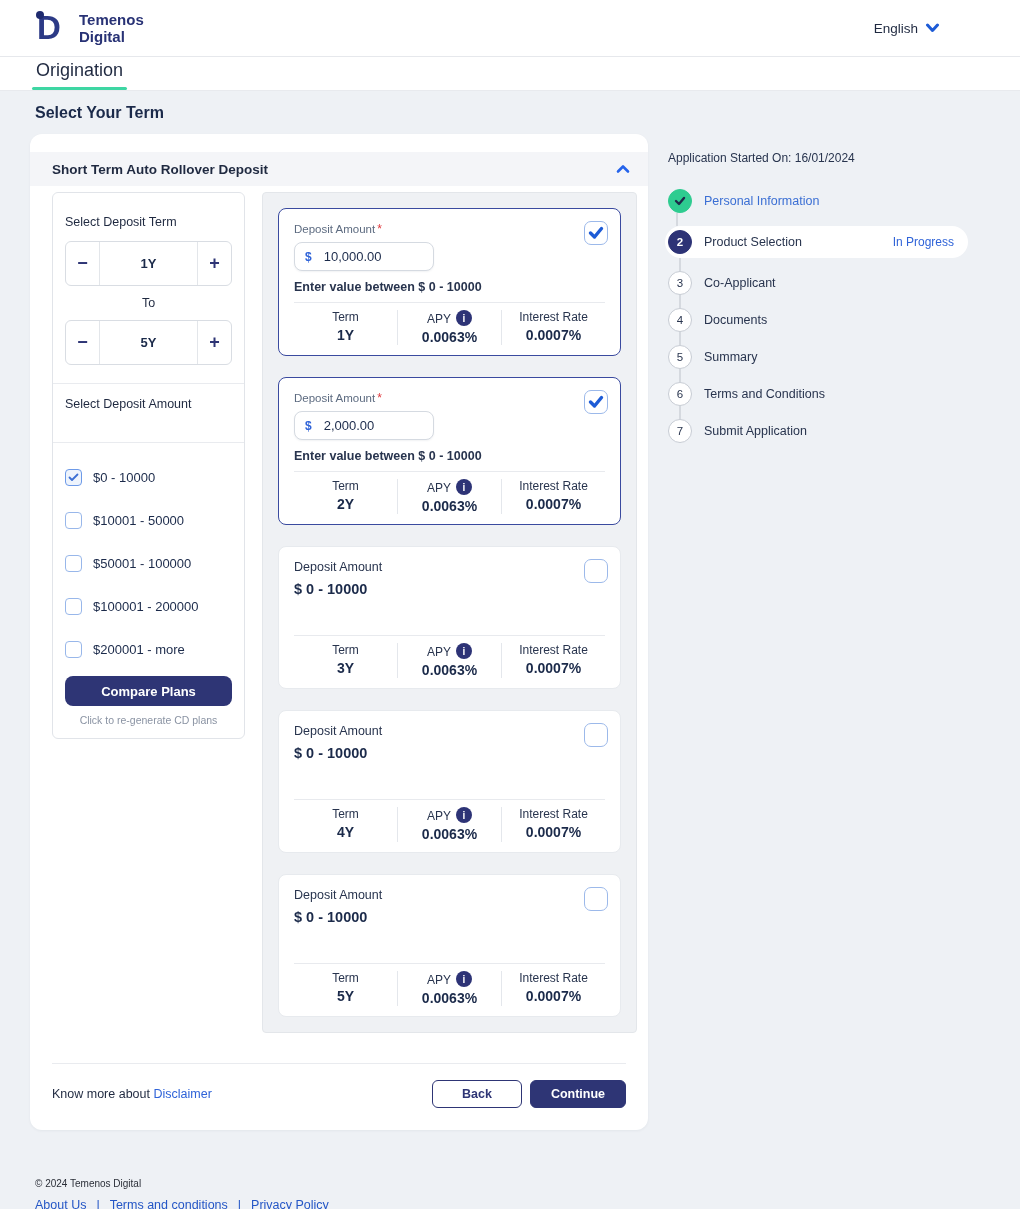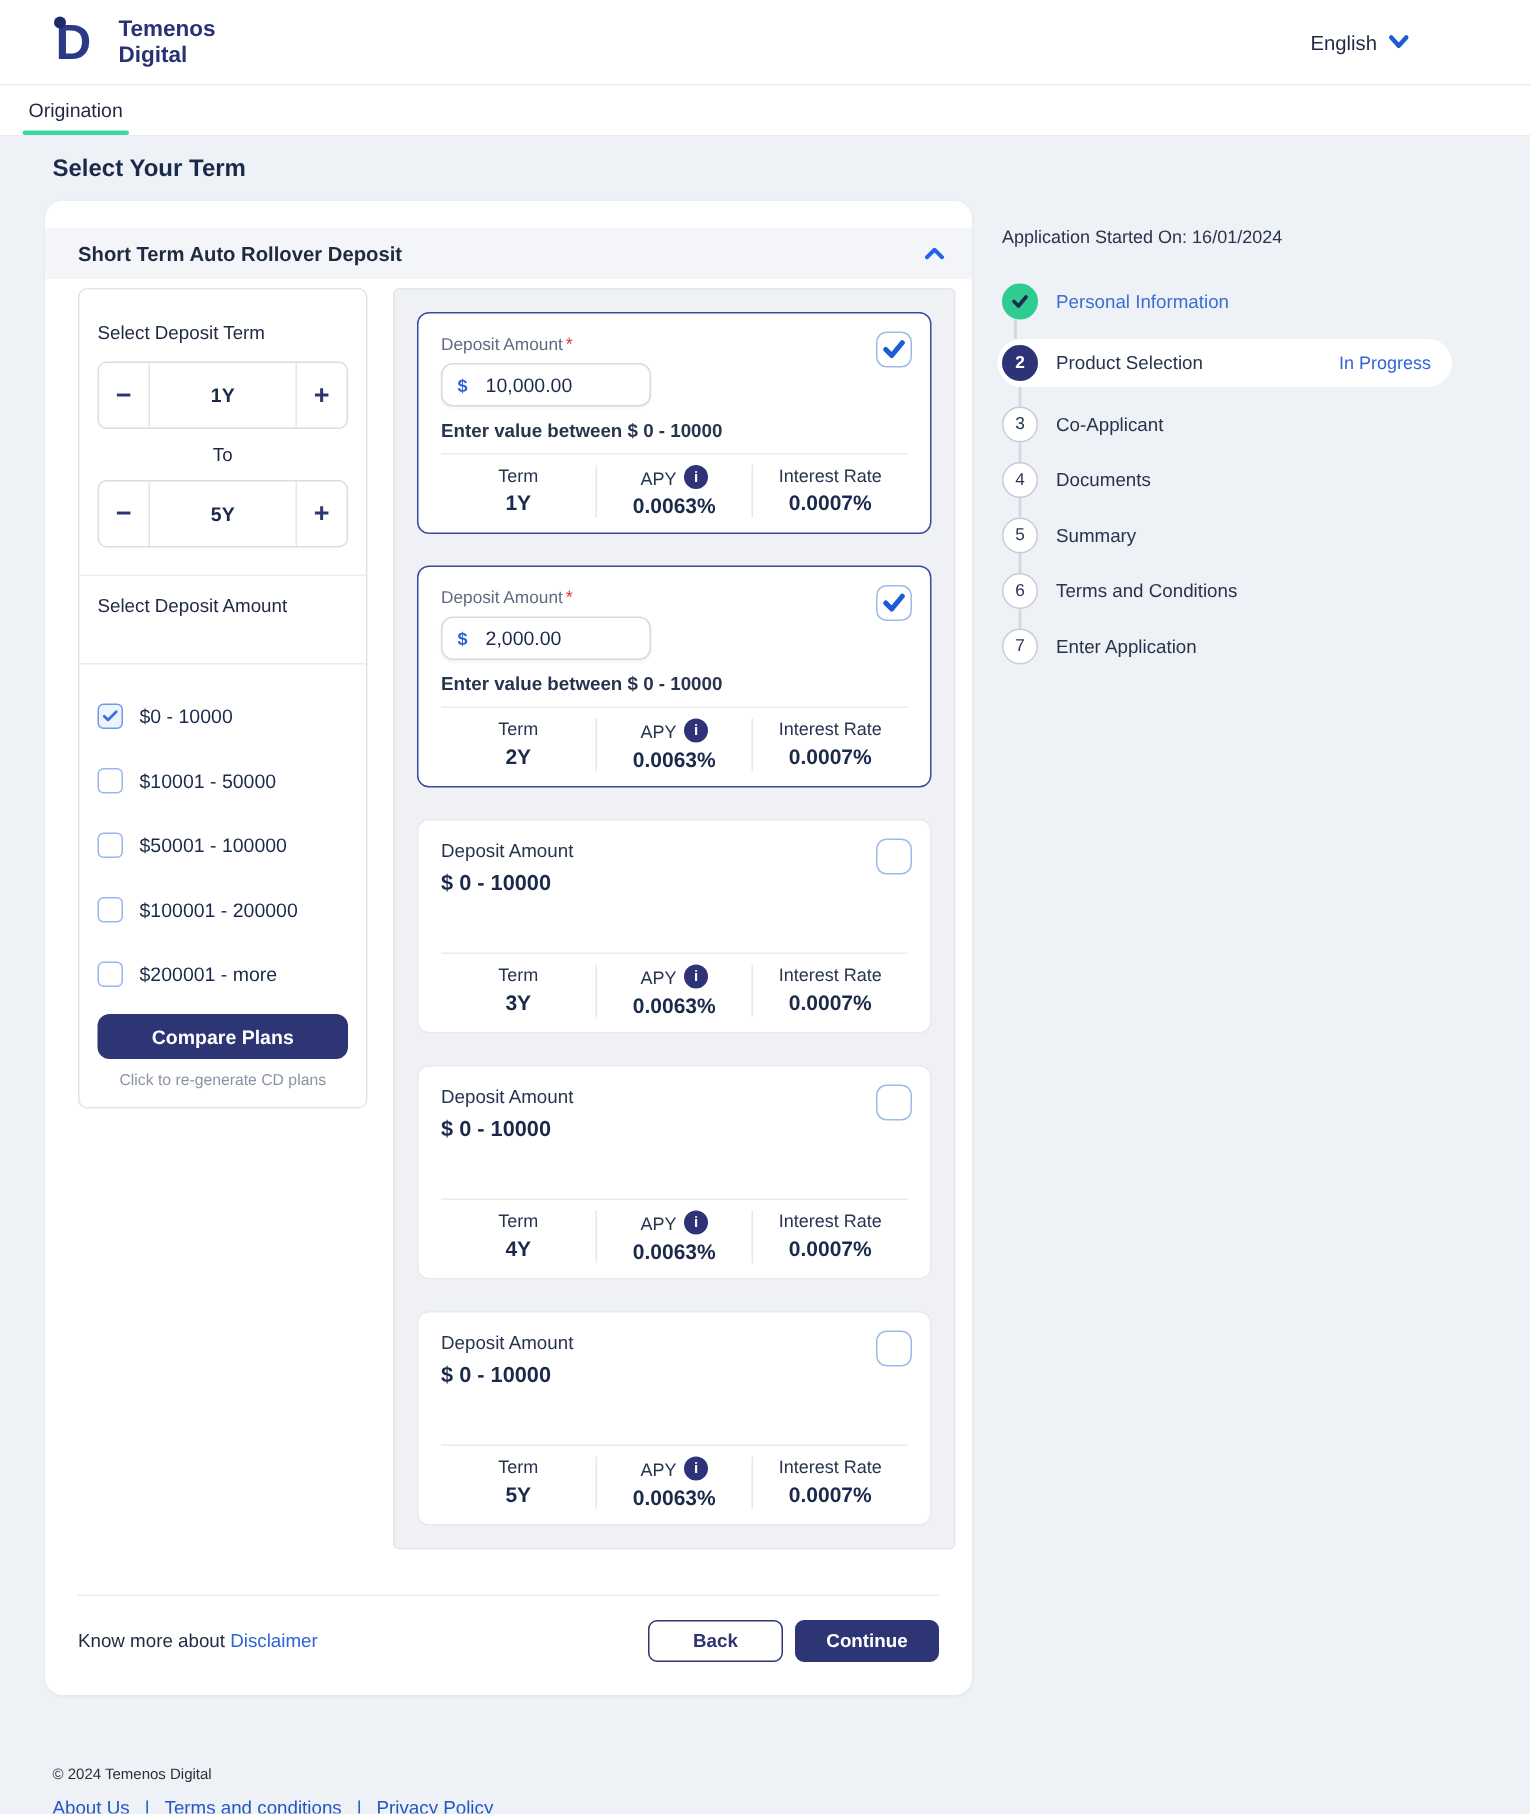--- a/index.html
+++ b/index.html
@@ -14,21 +14,21 @@
          padding:0 80px 0 35px; }
   .brand { display:flex; align-items:center; gap:8px; }
   .logo-mark { position:relative; width:36px; height:38px; }
   .logo-d { font-size:33px; font-weight:800; color:#2c3a86; line-height:38px; display:block; margin-left:2px; }
   .logo-dot { position:absolute; left:1px; top:2px; width:8px; height:8px; border-radius:50%; background:#1e2a6e; }
   .brand-name { font-size:15px; font-weight:700; color:#283275; line-height:1.15; }
   .lang { display:flex; align-items:center; gap:7px; cursor:pointer; }
   .lang-label { font-size:13.5px; color:#1f2940; }
   
   .tabbar { background:#fff; border-bottom:1px solid #e8eaee; height:34px; display:flex; align-items:flex-end; }
-  .tab { margin-left:19px; font-size:13px; color:#1f2940; padding:0 0 9px; position:relative; }
+  .tab { margin-left:36px; font-size:18px; color:#1f2940; padding:0 0 9px; position:relative; }
   .tab::after { content:""; position:absolute; left:-4px; right:-4px; bottom:0; height:3px; background:#3ed6a3; border-radius:2px; }
   
   .page-title { font-size:16px; font-weight:700; color:#1b2a4a; margin:13px 0 12px 35px; }
   .main-row { display:flex; gap:20px; padding:0 20px 0 30px; align-items:flex-start; }
   
   .card { width:618px; flex:none; background:#fff; border-radius:12px; overflow:hidden;
           box-shadow:0 1px 3px rgba(20,30,60,.05); }
   .acc-strip { margin-top:18px; height:34px; background:#f4f5f8; display:flex; align-items:center;
                justify-content:space-between; padding:0 18px 0 22px; cursor:pointer; }
   .acc-title { font-size:13.5px; font-weight:700; color:#1f2940; }
@@ -431,21 +431,21 @@
       <div class="step-row">
         <span class="step-circle">5</span>
         <span class="step-label">Summary</span>
       </div>
       <div class="step-row">
         <span class="step-circle">6</span>
         <span class="step-label">Terms and Conditions</span>
       </div>
       <div class="step-row">
         <span class="step-circle">7</span>
-        <span class="step-label">Enter Application</span>
+        <span class="step-label">Submit Application</span>
       </div>
     </div>
   </div>
 </div>
 
 <div class="pfoot">
   <div class="copyright">© 2024 Temenos Digital</div>
   <div class="flinks">
     <span class="flink">About Us</span>
     <span class="fsep">|</span>

